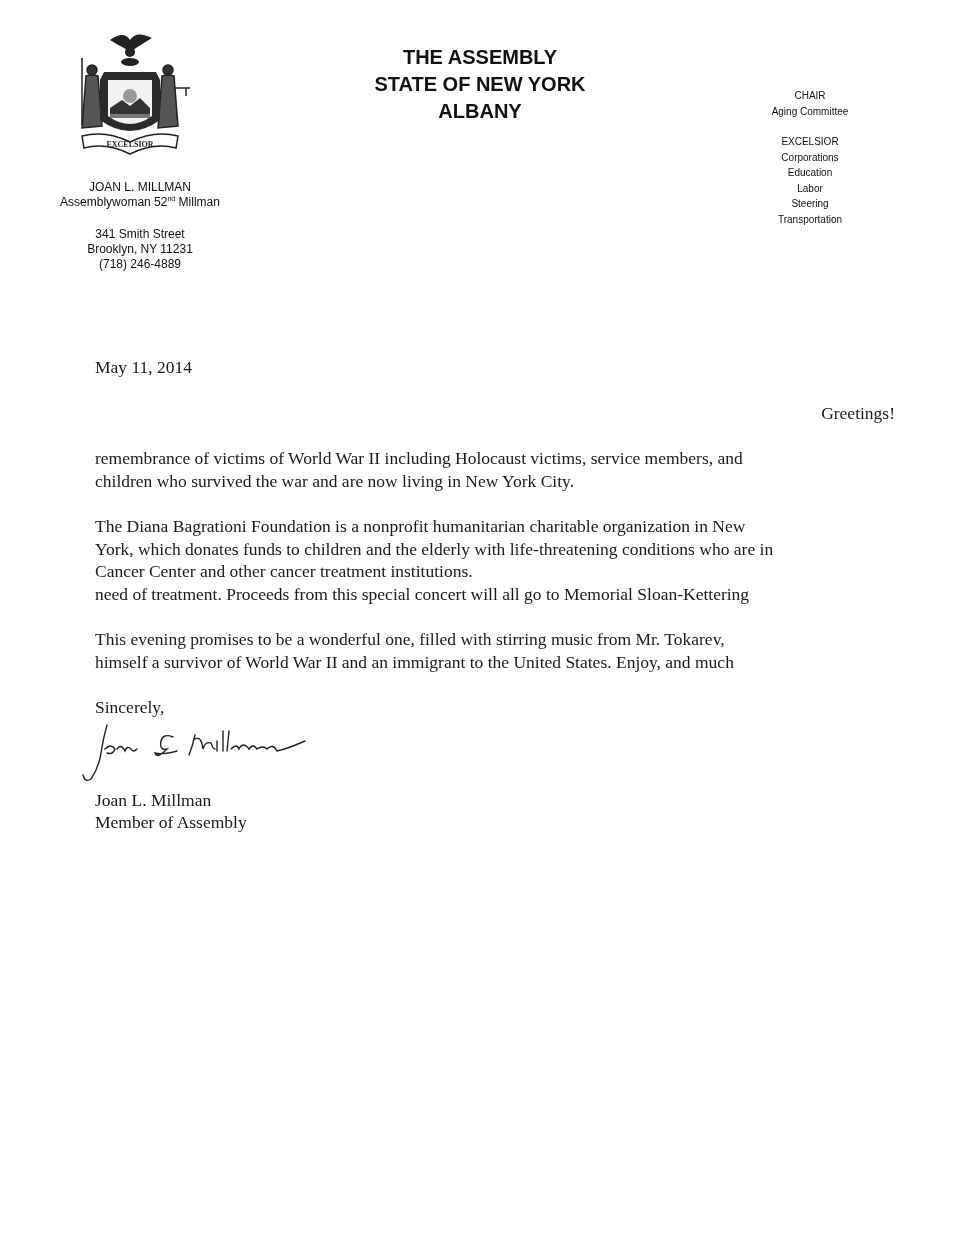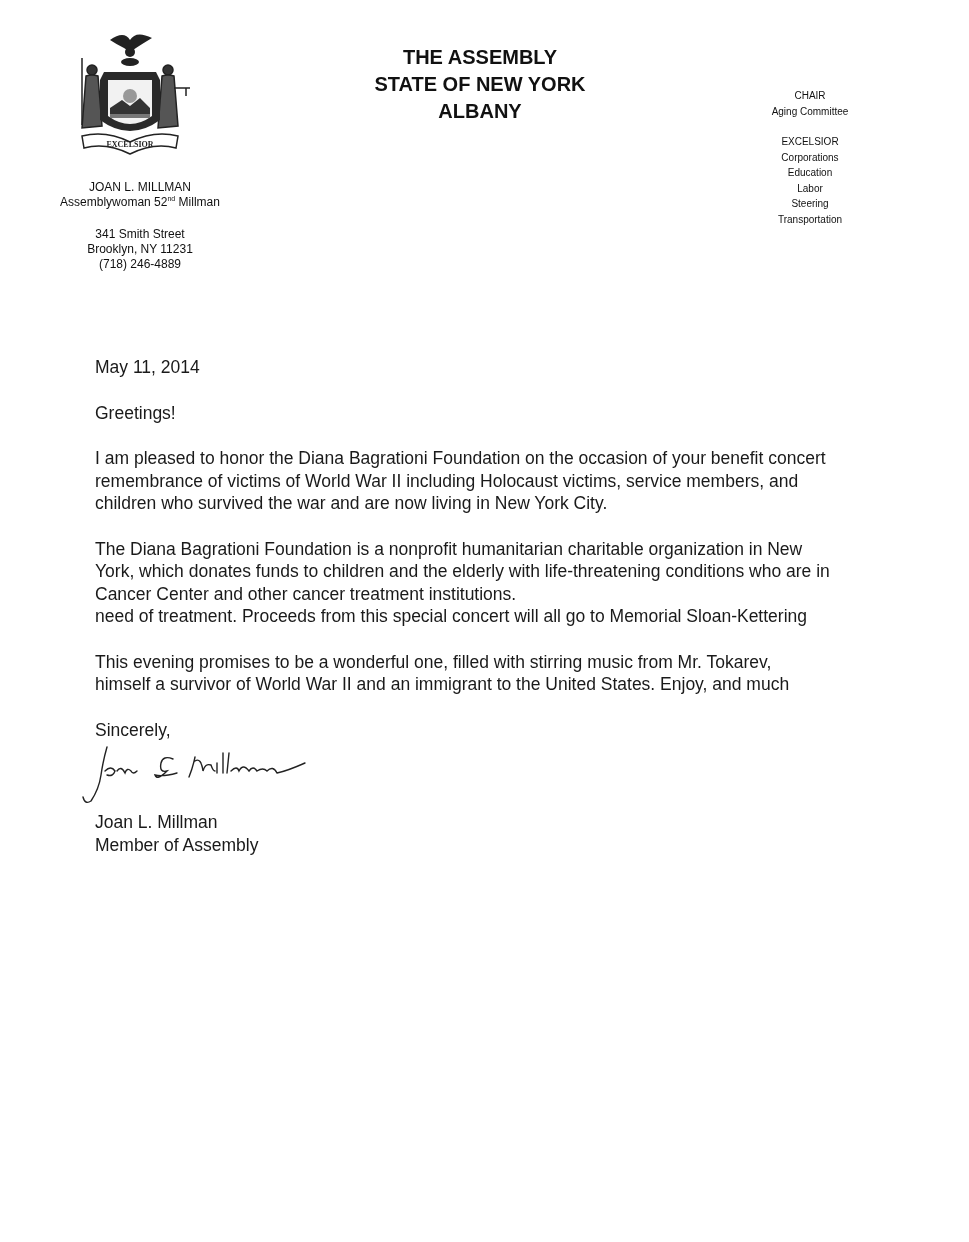--- a/index.html
+++ b/index.html
@@ -8,21 +8,21 @@
       background: #ffffff;
     }
     body {
       width: 969px;
       height: 1242px;
       position: relative;
       overflow: hidden;
       color: #111111;
     }
     .sans { font-family: "Liberation Sans", sans-serif; margin-top: 8px; }
-    .serif { font-family: Liberation Sans, sans-serif; }
+    .serif { font-family: Liberation Serif, serif; }
 
     
     .seal {
       position: absolute;
       left: 66px;
       top: 30px;
       width: 128px;
       height: 130px;
     }
     .left-col {
@@ -69,21 +69,21 @@
       position: absolute;
       left: 95px;
       top: 356px;
       width: 800px;
       font-size: 17.5px;
       line-height: 22.5px;
       color: #1a1a1a;
     }
     .letter p { margin: 0; }
     .letter .date { margin-bottom: 23px; }
-    .letter .greeting { margin-bottom: 23px; }
+    .letter .greeting { margin-bottom: 23px; text-align: right; }
     .letter .para { margin-bottom: 23px; }
     .letter .line { display: block; white-space: nowrap; }
 
     .closing { margin-top: 0; }
     .signature {
       display: block;
       width: 260px;
       height: 70px;
       margin-top: 0px;
       margin-left: -18px;
@@ -155,21 +155,20 @@
   <div>Labor</div>
   <div>Steering</div>
   <div>Transportation</div>
 </div>
 
 <div class="letter serif">
   <p class="date">May 11, 2014</p>
   <p class="greeting">Greetings!</p>
 
   <p class="para">
-    <span class="line">I am pleased to honor the Diana Bagrationi Foundation on the occasion of your benefit concert</span>
     <span class="line">remembrance of victims of World War II including Holocaust victims, service members, and</span>
     <span class="line">children who survived the war and are now living in New York City.</span>
   </p>
 
   <p class="para">
     <span class="line">The Diana Bagrationi Foundation is a nonprofit humanitarian charitable organization in New</span>
     <span class="line">York, which donates funds to children and the elderly with life-threatening conditions who are in</span>
     <span class="line">Cancer Center and other cancer treatment institutions.</span>
     <span class="line">need of treatment. Proceeds from this special concert will all go to Memorial Sloan-Kettering</span>
   </p>

